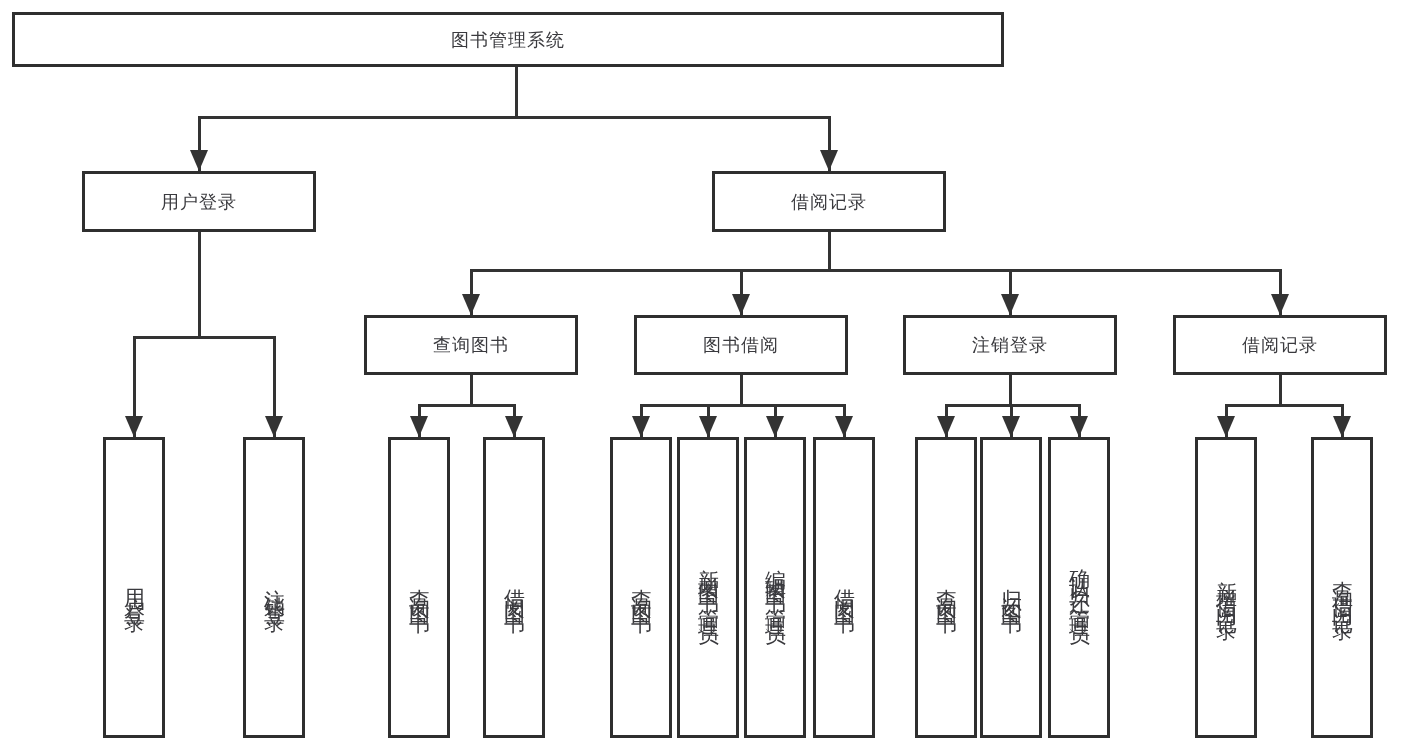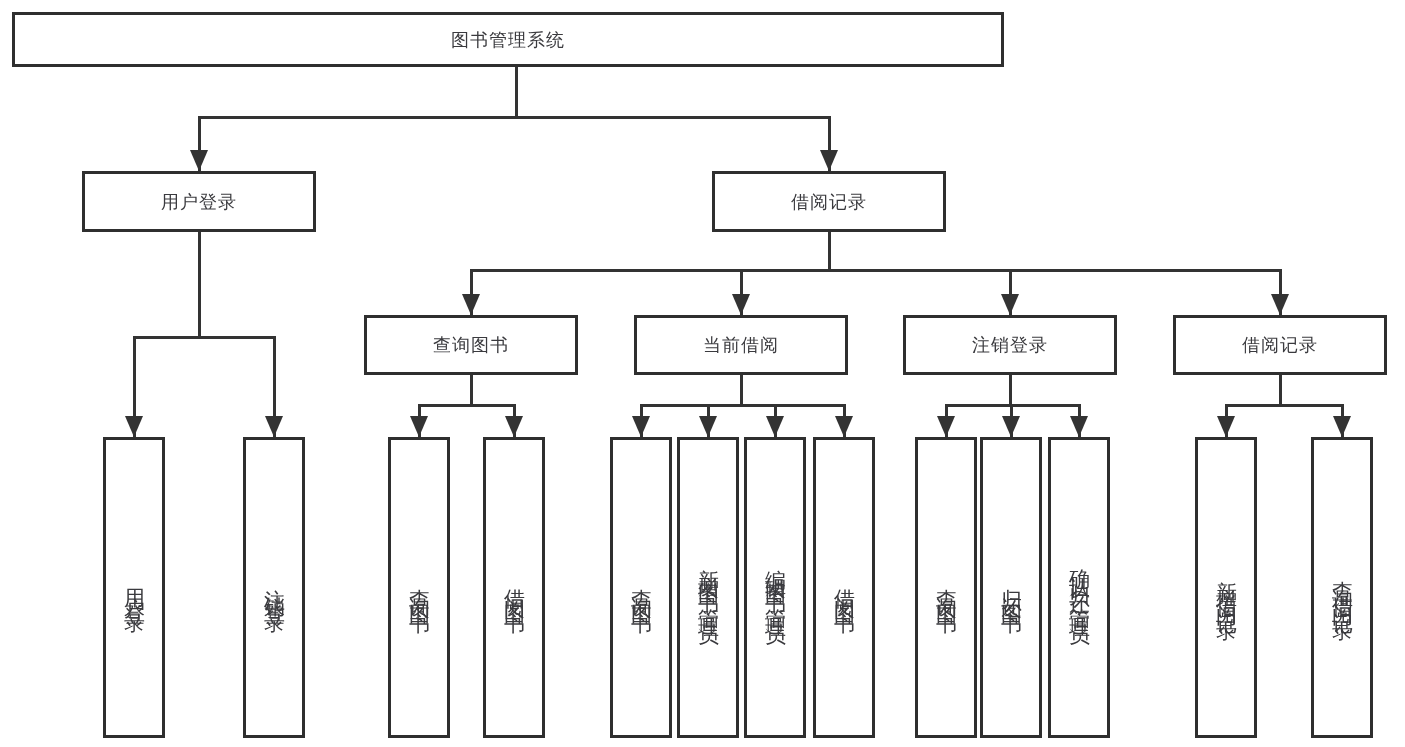--- a/index.html
+++ b/index.html
@@ -111,21 +111,21 @@
     <div class="node" style="left: 82px; top: 171px; width: 234px; height: 61px;">
       <span>用户登录</span>
     </div>
     <div class="node" style="left: 712px; top: 171px; width: 234px; height: 61px;">
       <span>借阅记录</span>
     </div>
     <div class="node" style="left: 364px; top: 315px; width: 214px; height: 60px;">
       <span>查询图书</span>
     </div>
     <div class="node" style="left: 634px; top: 315px; width: 214px; height: 60px;">
-      <span>当前借阅</span>
+      <span>图书借阅</span>
     </div>
     <div class="node" style="left: 903px; top: 315px; width: 214px; height: 60px;">
       <span>注销登录</span>
     </div>
     <div class="node" style="left: 1173px; top: 315px; width: 214px; height: 60px;">
       <span>借阅记录</span>
     </div>
     <div class="node v" style="left: 103px; top: 437px; width: 62px; height: 301px;">
       <span>用户登录</span>
     </div>

